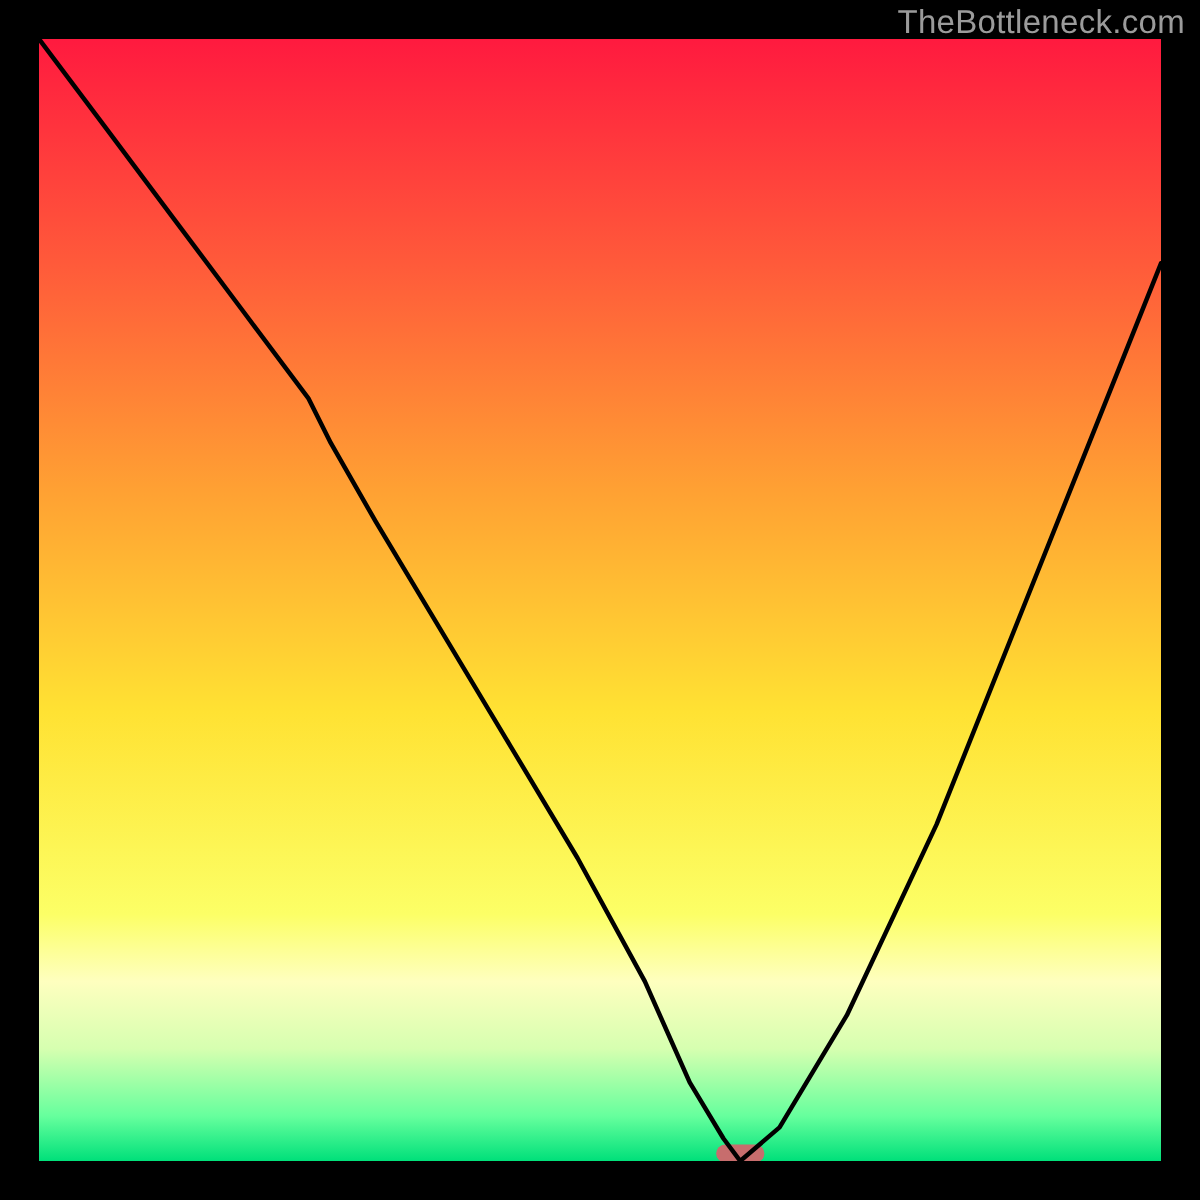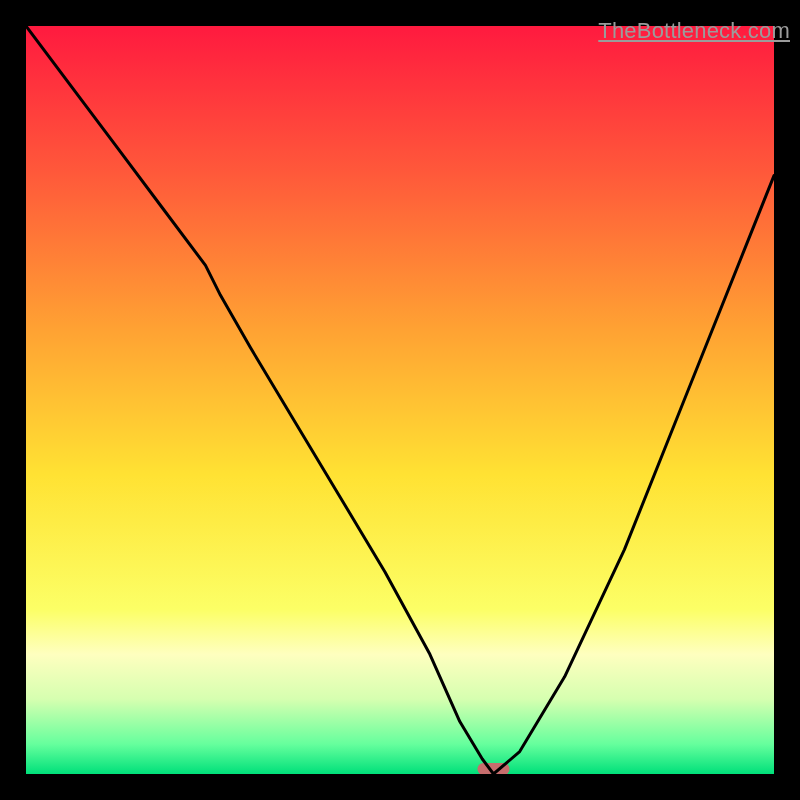--- a/index.html
+++ b/index.html
@@ -11,28 +11,27 @@
     font-family: Arial, Helvetica, sans-serif;
   }
   .stage {
     position: relative;
     width: 800px;
     height: 800px;
     background: #000;
   }
   .watermark {
     position: absolute;
-    top: 18px;
+    top: 2px;
     right: 10px;
     color: #9b9b9b;
     font-size: 22px;
     font-weight: 400;
     letter-spacing: 0.2px;
     z-index: 5;
-    text-decoration: underline;
   }
   .plot-frame {
     position: absolute;
     left: 26px;
     top: 26px;
     width: 748px;   
     height: 748px;
   }
   .plot-frame svg {
     display: block;

